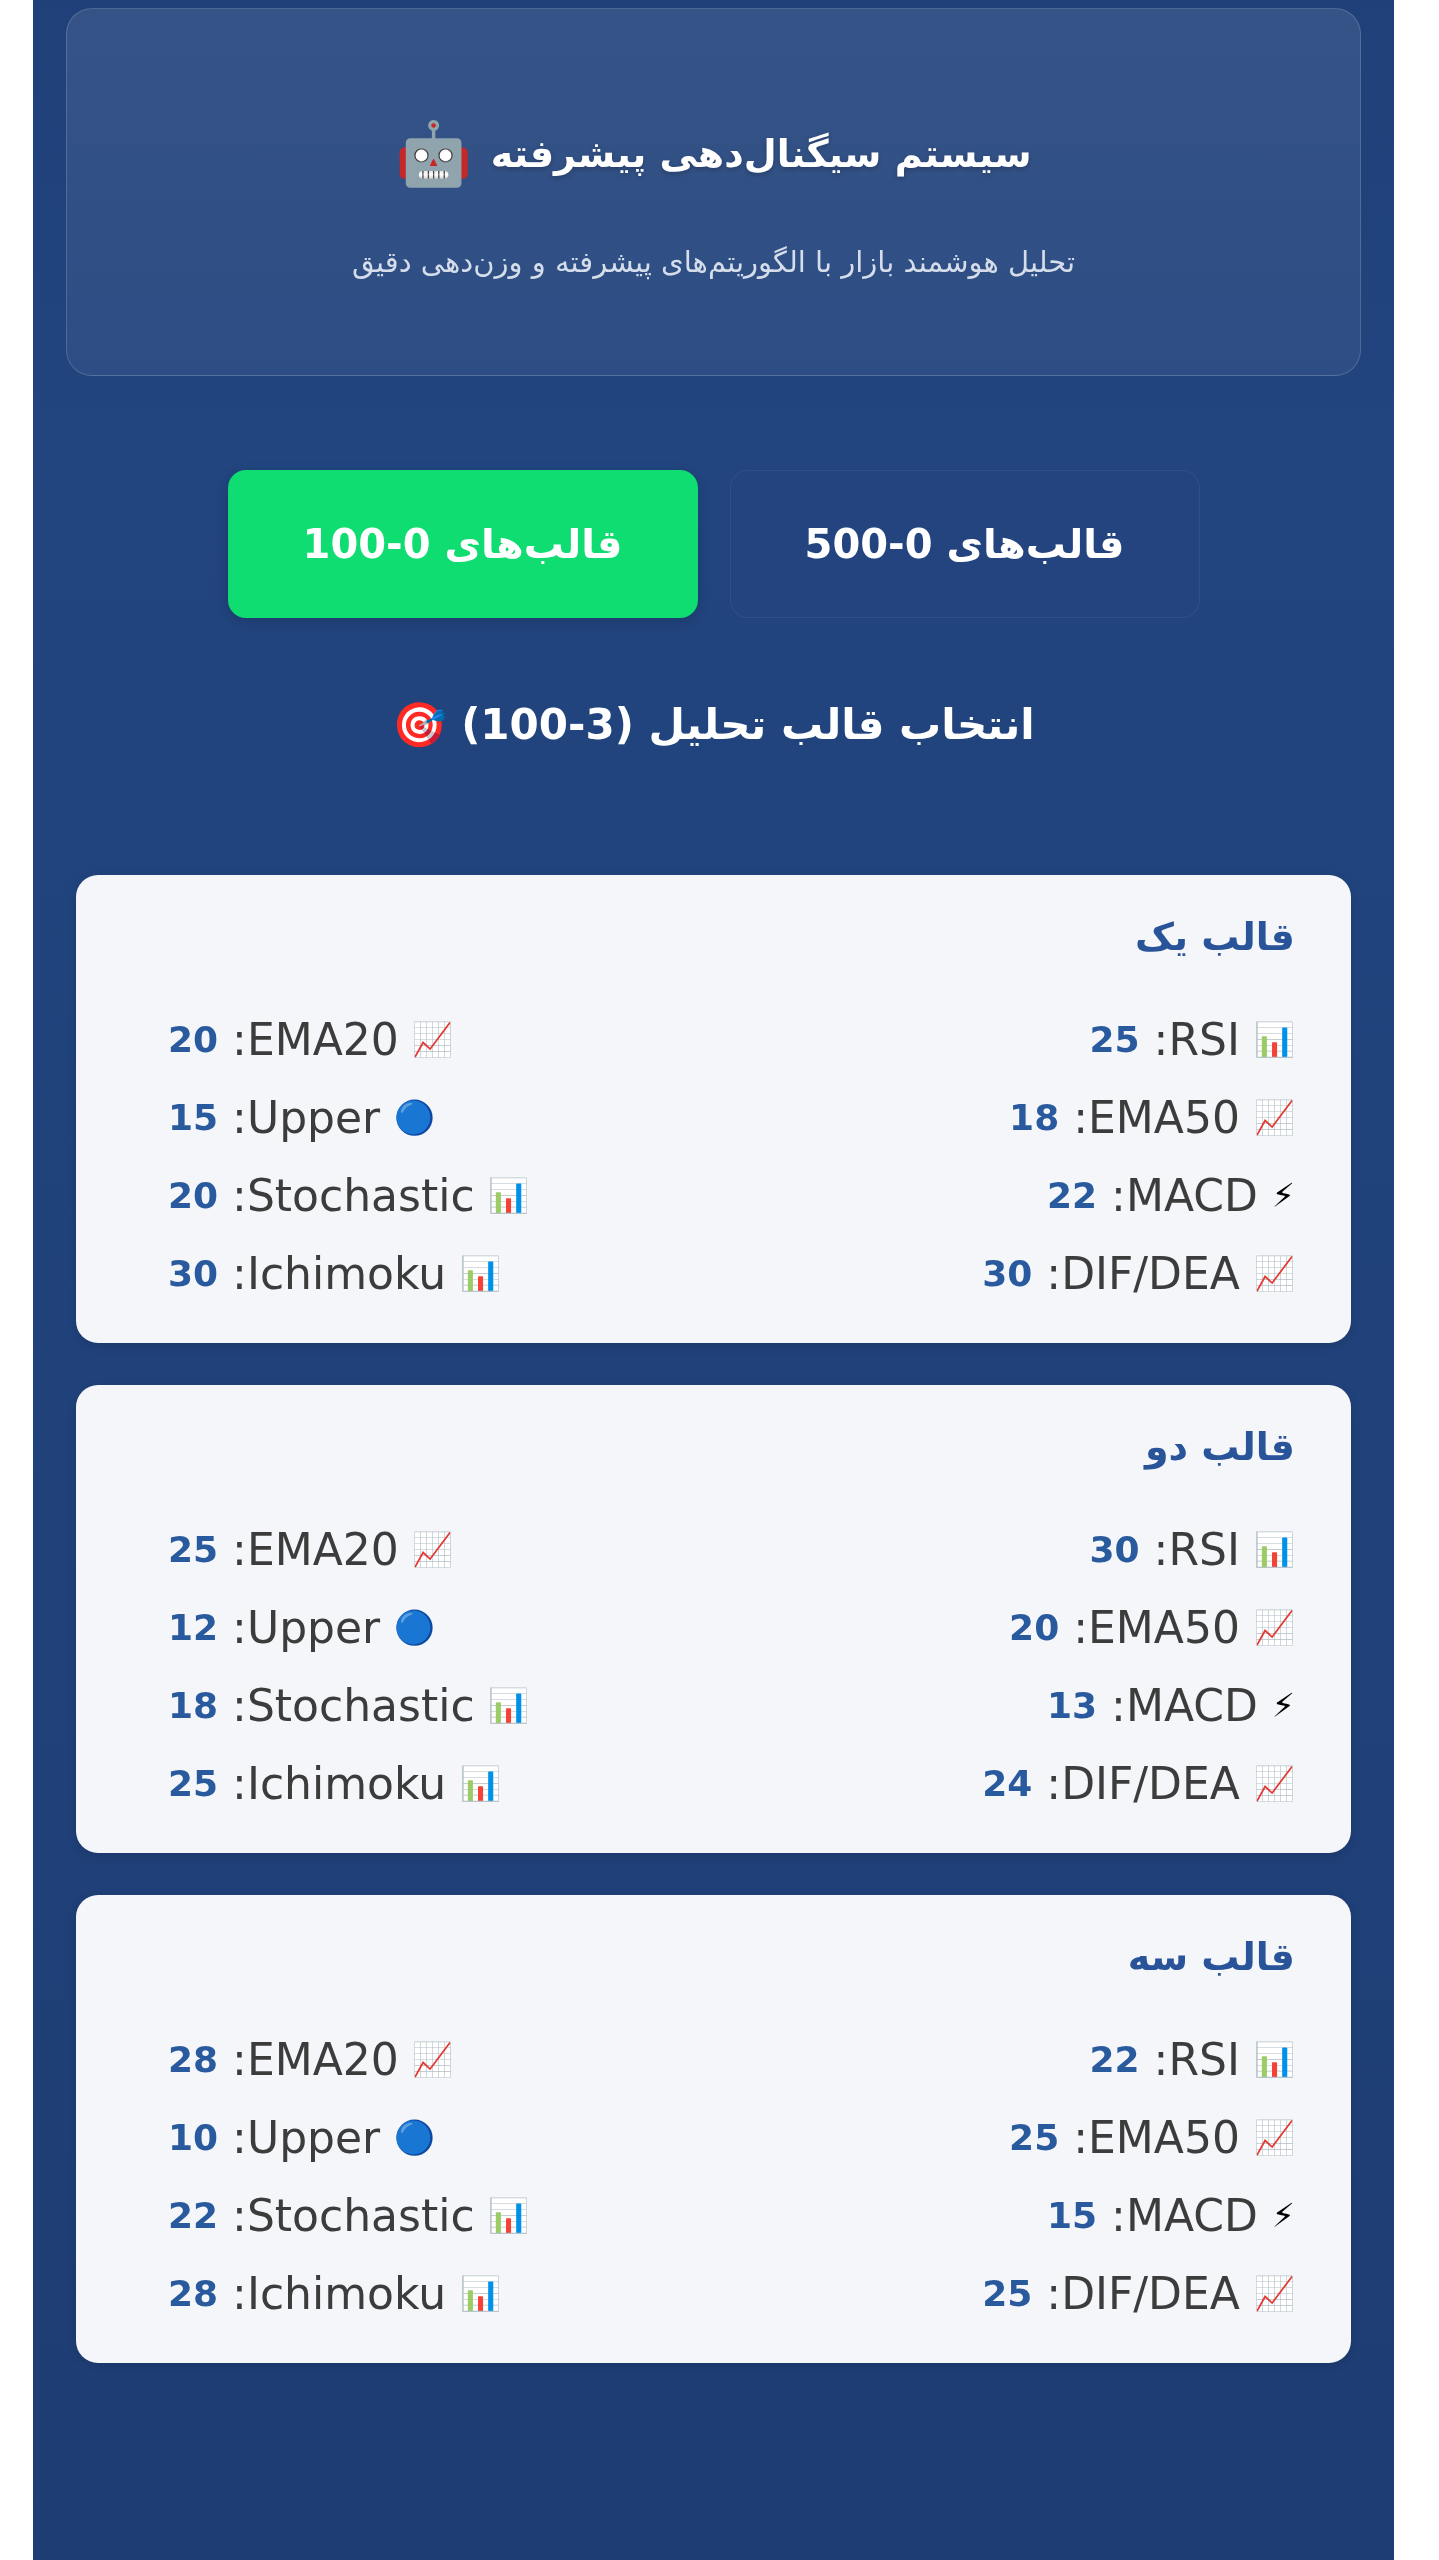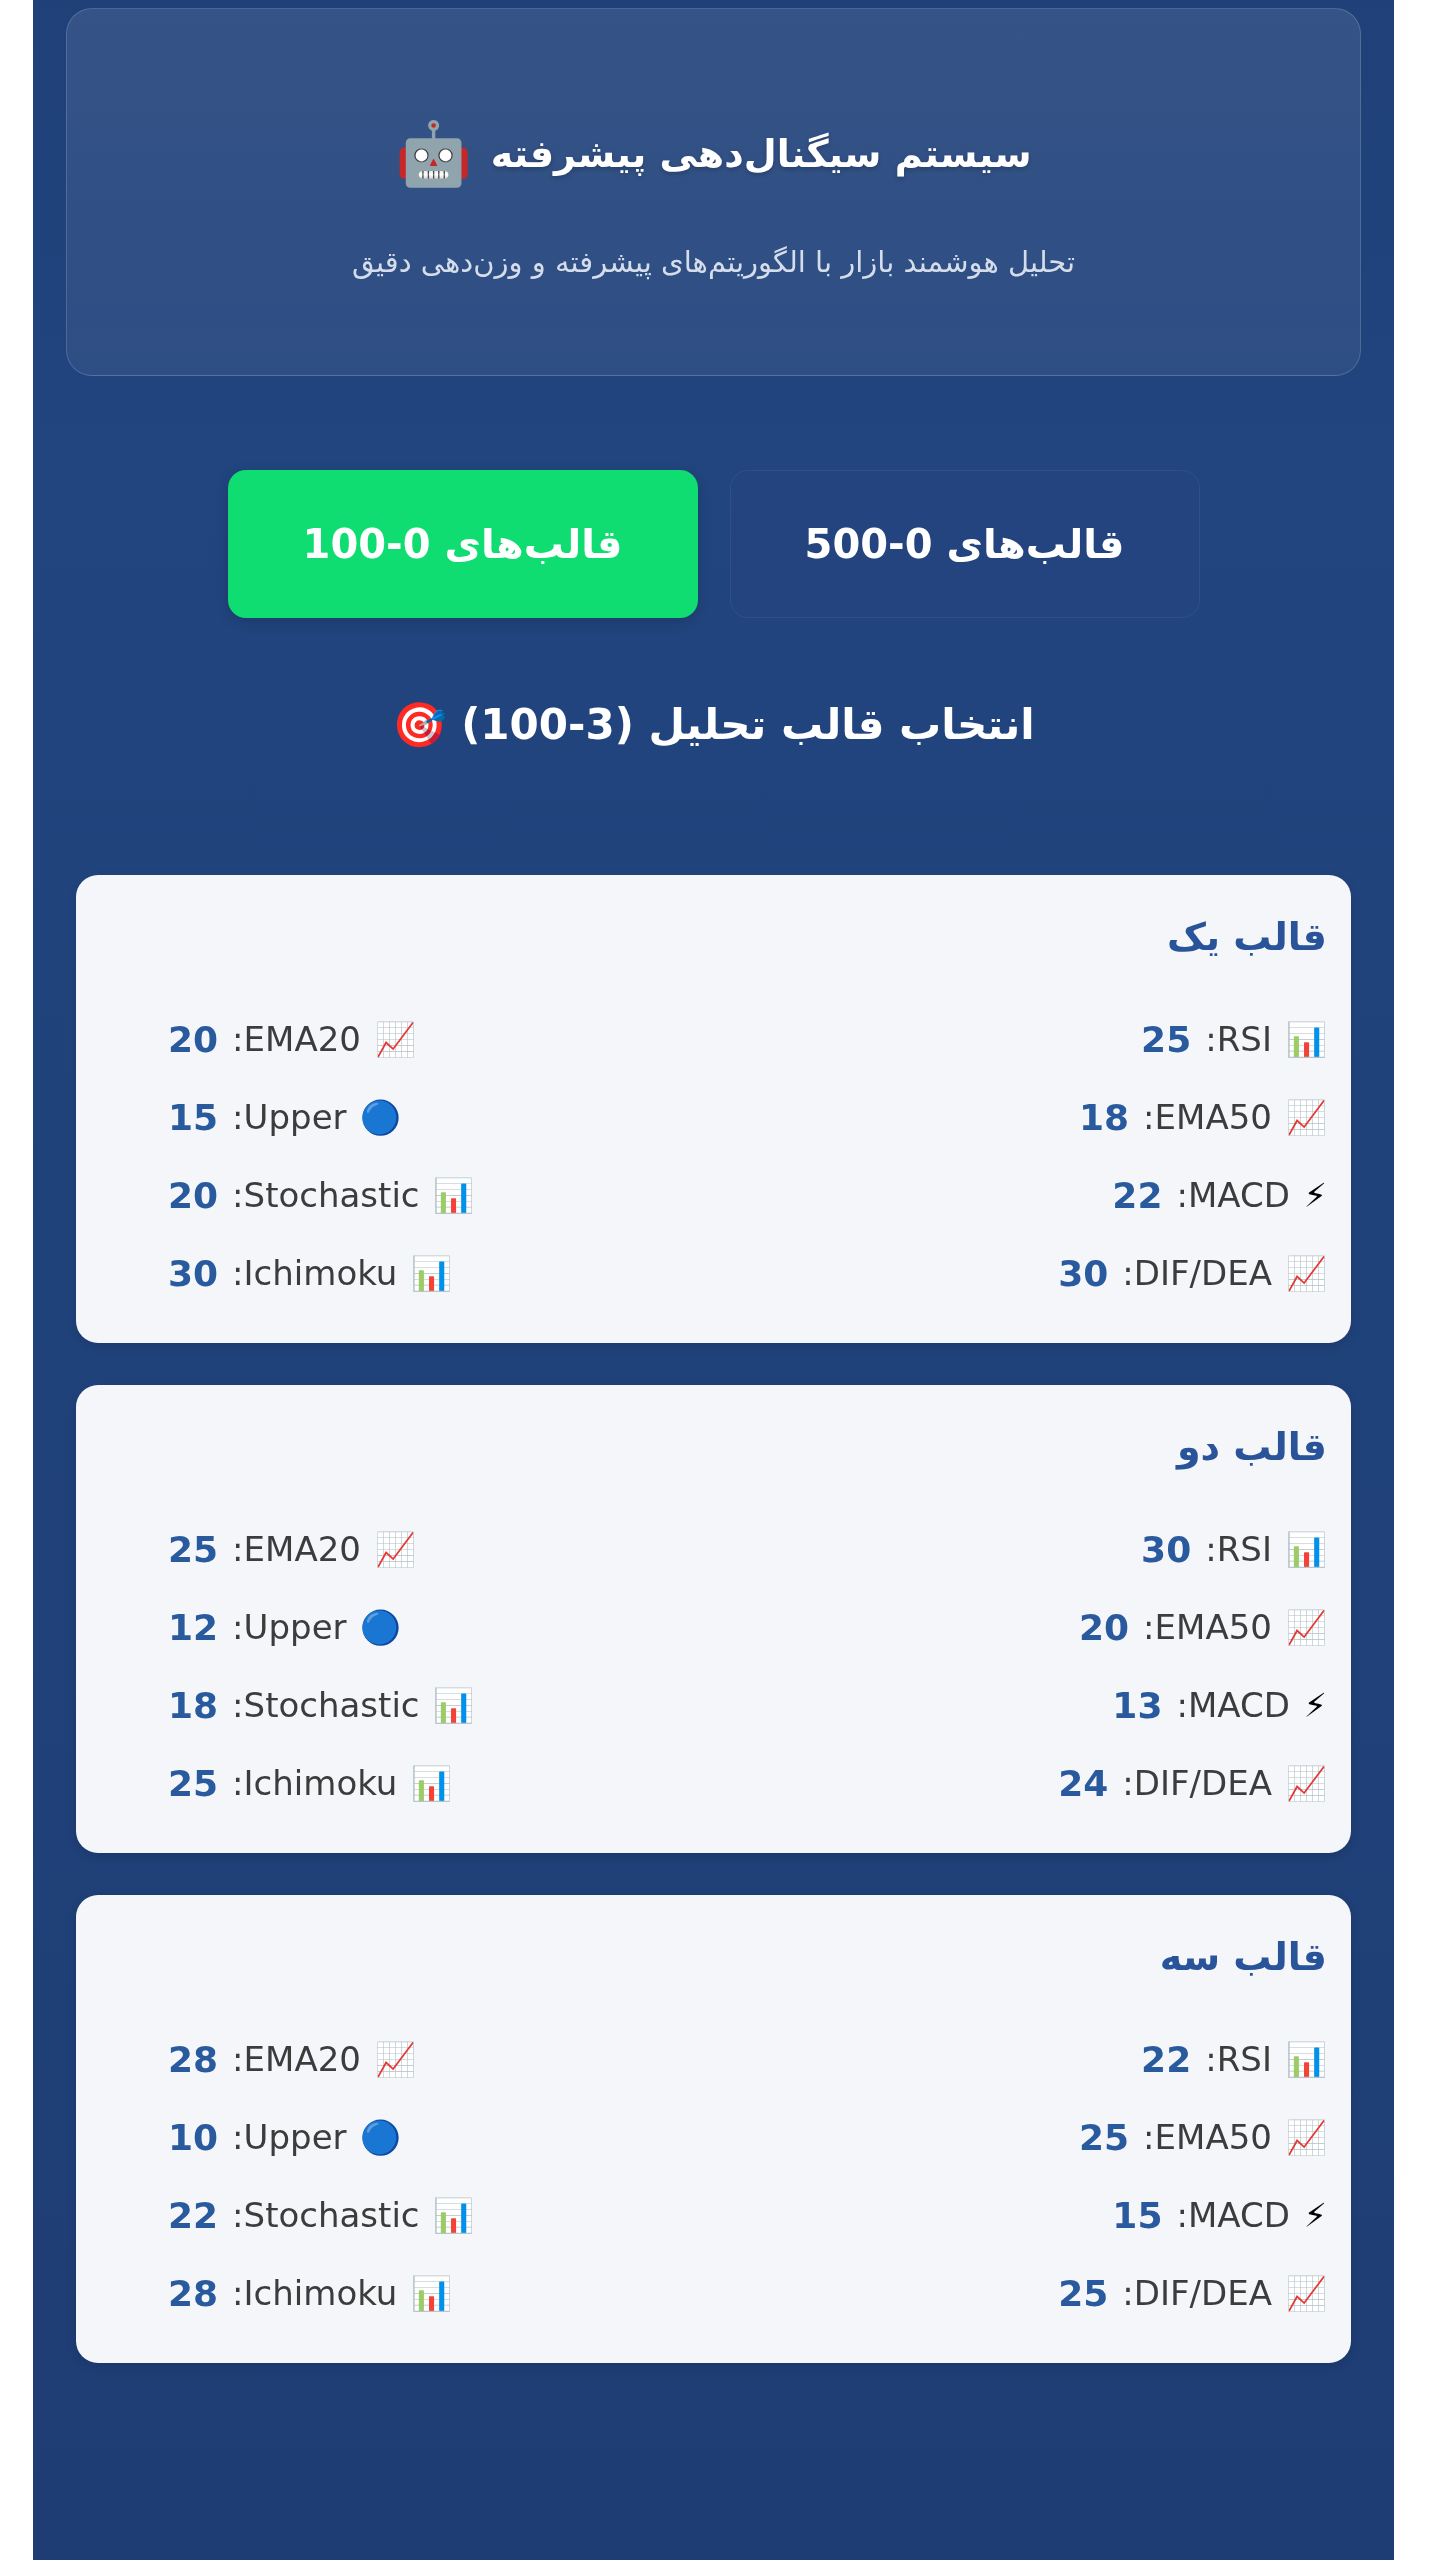--- a/index.html
+++ b/index.html
@@ -128,21 +128,21 @@
     position: absolute;
     top: 875px;
     left: 0;
     width: 1361px;
   }
   .tpl-card {
     width: 1275px;
     margin: 0 auto 42px auto;
     background: #f4f6fa;
     border-radius: 22px;
-    padding: 40px 24px 38px 44px;
+    padding: 40px 56px 38px 44px;
     box-shadow: 0 3px 10px rgba(0,0,0,0.13);
   }
   .tpl-card-title {
     font-size: 38px;
     font-weight: bold;
     color: #2a5499;
     text-align: right;
     margin-bottom: 48px;
     white-space: nowrap;
   }
@@ -158,21 +158,21 @@
     display: flex;
     flex-direction: row;
     align-items: center;
     gap: 14px;
     white-space: nowrap;
   }
   .metric.right { justify-content: flex-start; flex: 0 0 auto; }
   .metric.left  { justify-content: flex-start; flex: 0 0 auto; margin-left: 0; }
   .metric-emoji { font-size: 33px; line-height: 1; }
   .metric-label {
-    font-size: 34px;
+    font-size: 44px;
     color: #3c3c3c;
     font-weight: 500;
   }
   .metric-value {
     font-size: 36px;
     font-weight: bold;
     color: #2a5a9e;
     margin-right: 14px;
     margin-left: 48px;
   }

